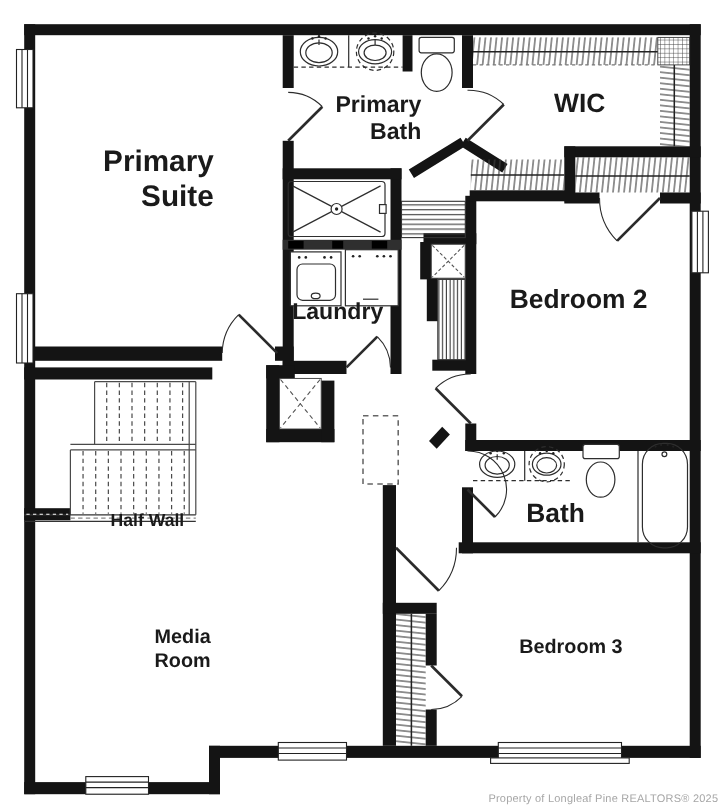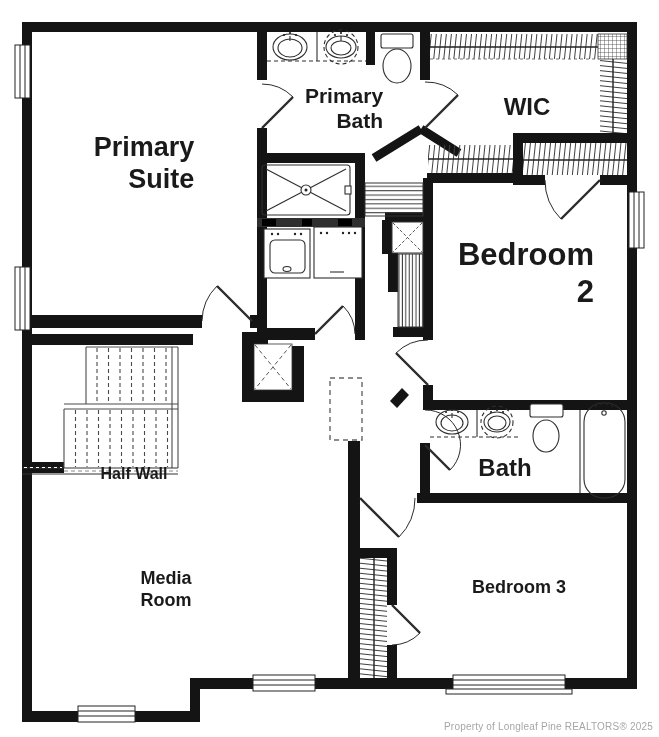--- a/index.html
+++ b/index.html
@@ -322,22 +322,23 @@
       <path d="M392,645 A40,40 0 0 0 420,633" fill="none" stroke-width="1"></path>
       <line x1="392" y1="605" x2="420" y2="633" stroke-width="2.4"></line>
     </g>
   </g>
 </svg>
 
   <div class="lbl" style="left:144px;top:163px;font-size:27px;">Primary
 Suite</div>
   <div class="lbl" style="left:344px;top:108px;font-size:21px;">Primary
 Bath</div>
-  <div class="lbl" style="left:527px;top:95px;font-size:24px;margin-top:12px;">WIC</div>
-  <div class="lbl" style="left:526px;top:273px;font-size:31px;">Bedroom 2</div>
+  <div class="lbl" style="left:527px;top:95px;font-size:24px;">WIC</div>
+  <div class="lbl" style="left:526px;top:273px;font-size:24px;">Bedroom 2</div>
+  <div class="lbl" style="left:307px;top:284px;font-size:21px;">Laundry</div>
   <div class="lbl" style="left:505px;top:468px;font-size:24px;">Bath</div>
   <div class="lbl" style="left:166px;top:590px;font-size:18px;">Media
 Room</div>
   <div class="lbl" style="left:519px;top:588px;font-size:18px;">Bedroom 3</div>
   <div class="lbl" style="left:134px;top:474px;font-size:16px;font-weight:700;">Half Wall</div>
 
   <div class="copyright">Property of Longleaf Pine REALTORS®  2025</div>
 </div>
 
 </body></html>

